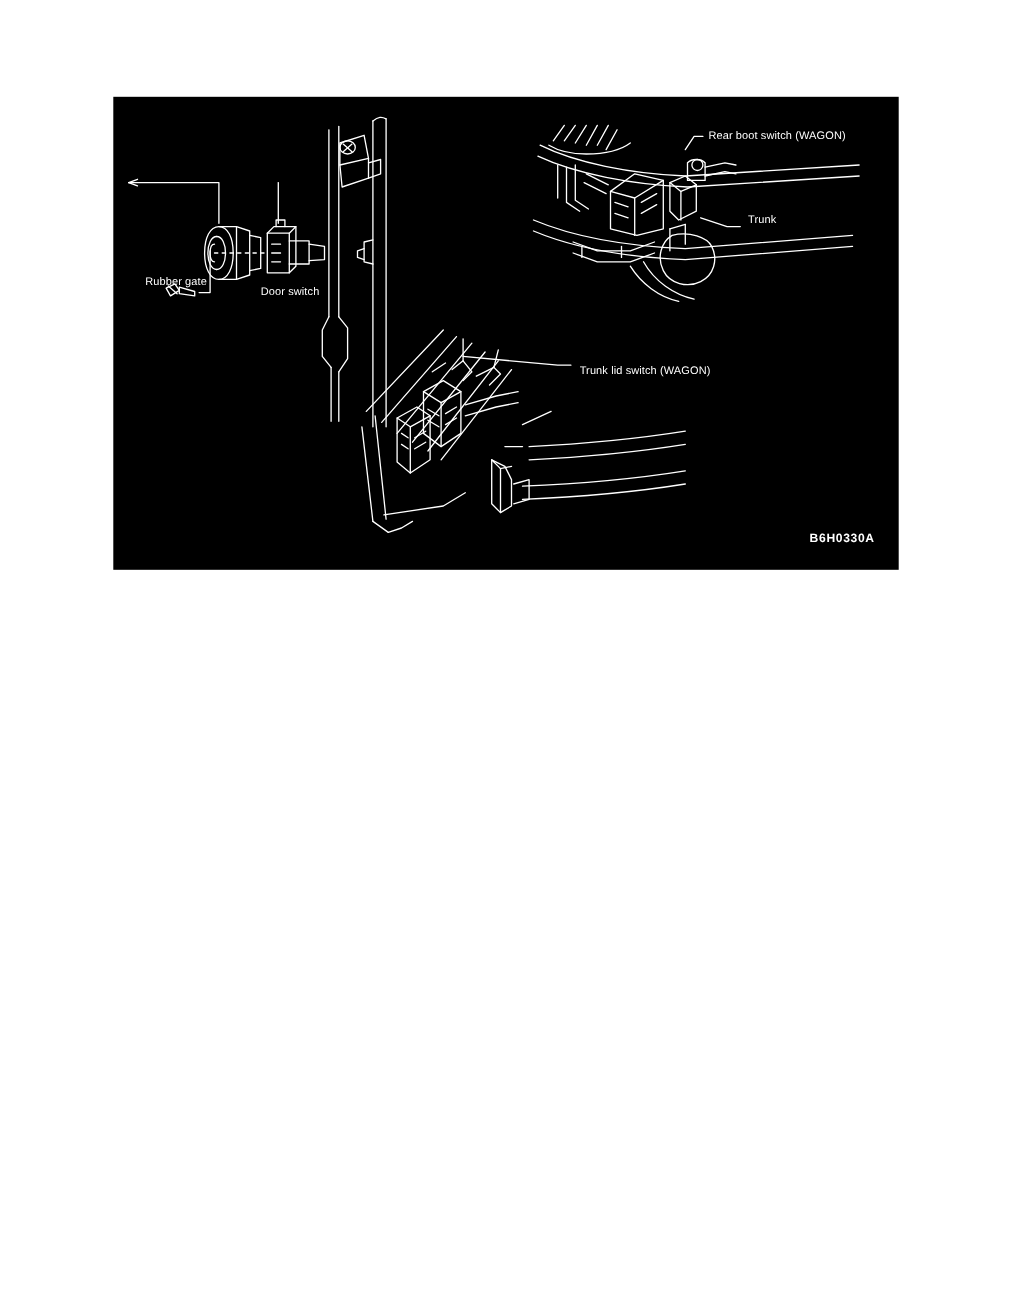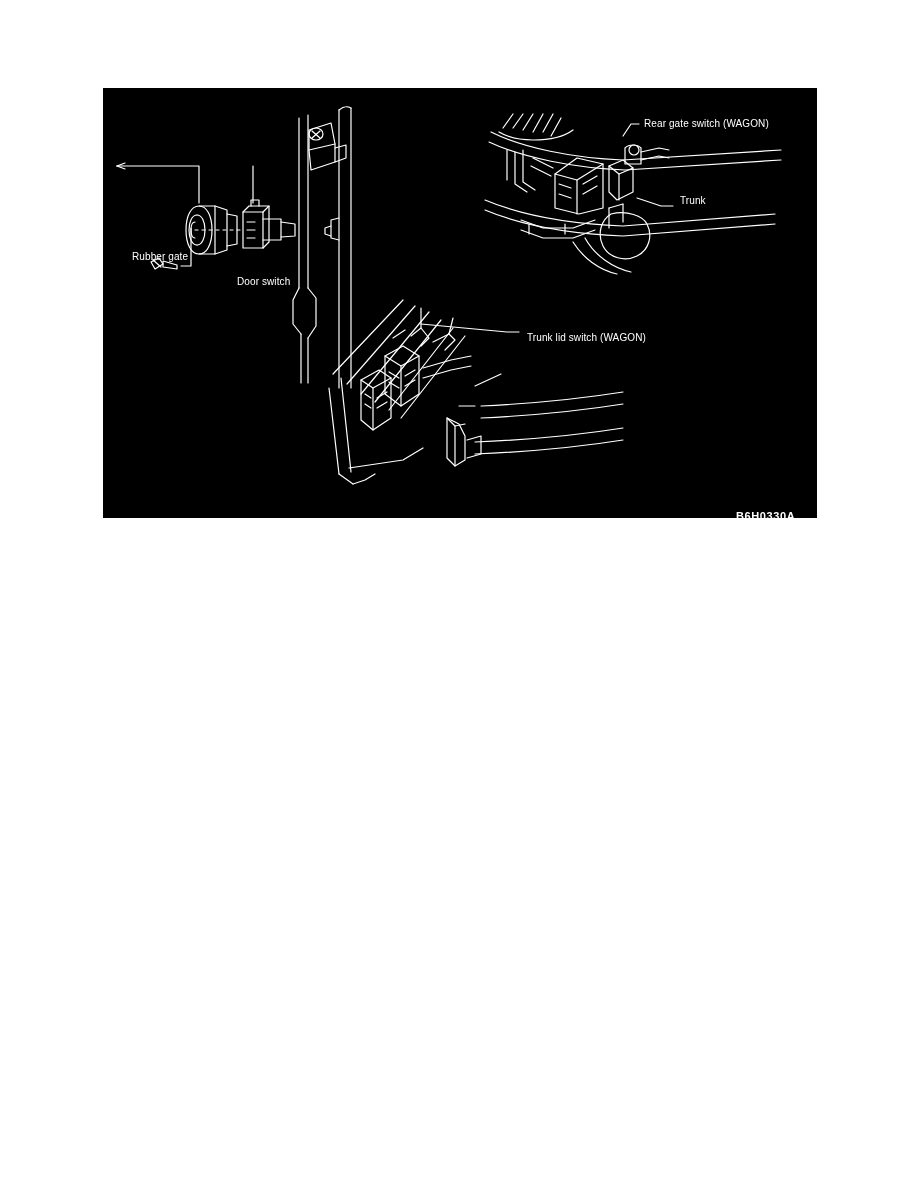--- a/index.html
+++ b/index.html
@@ -46,21 +46,20 @@
     letter-spacing: 0.1px;
   }
   .fig-code {
     position: absolute;
     color: #ffffff;
     font-family: "Liberation Sans", sans-serif;
     font-size: 11px;
     font-weight: bold;
     letter-spacing: 0.6px;
     white-space: nowrap;
-    margin-top: 26px;
   }
 </style>
 </head>
 <body>
 
 <div id="page">
 
   <div id="figure-panel">
 
     <svg id="figure-svg" viewBox="0 0 714 430">
@@ -215,23 +214,23 @@
         <path d="M352 338 L 352 378"></path>
         <path d="M364 352 L 378 348 L 378 366 L 364 370"></path>
 
         <path d="M318 236 L 404 244 L 416 244"></path>
 
       </g>
     </svg>
 
     <div class="fig-label" style="left:29px; top:163px;">Rubber gate</div>
 
-    <div class="fig-label" style="left:134px; top:188px;text-align:center;">Door switch</div>
-
-    <div class="fig-label" style="left:541px; top:30px;">Rear gate switch (WAGON)</div>
+    <div class="fig-label" style="left:134px; top:172px;text-align:center;">Door switch</div>
+
+    <div class="fig-label" style="left:541px; top:30px;">Rear boot switch (WAGON)</div>
 
     <div class="fig-label" style="left:577px; top:107px;">Trunk</div>
 
     <div class="fig-label" style="left:424px; top:244px;">Trunk lid switch (WAGON)</div>
 
     <div class="fig-code" style="left:633px; top:396px;">B6H0330A</div>
 
   </div>
 
 </div>

